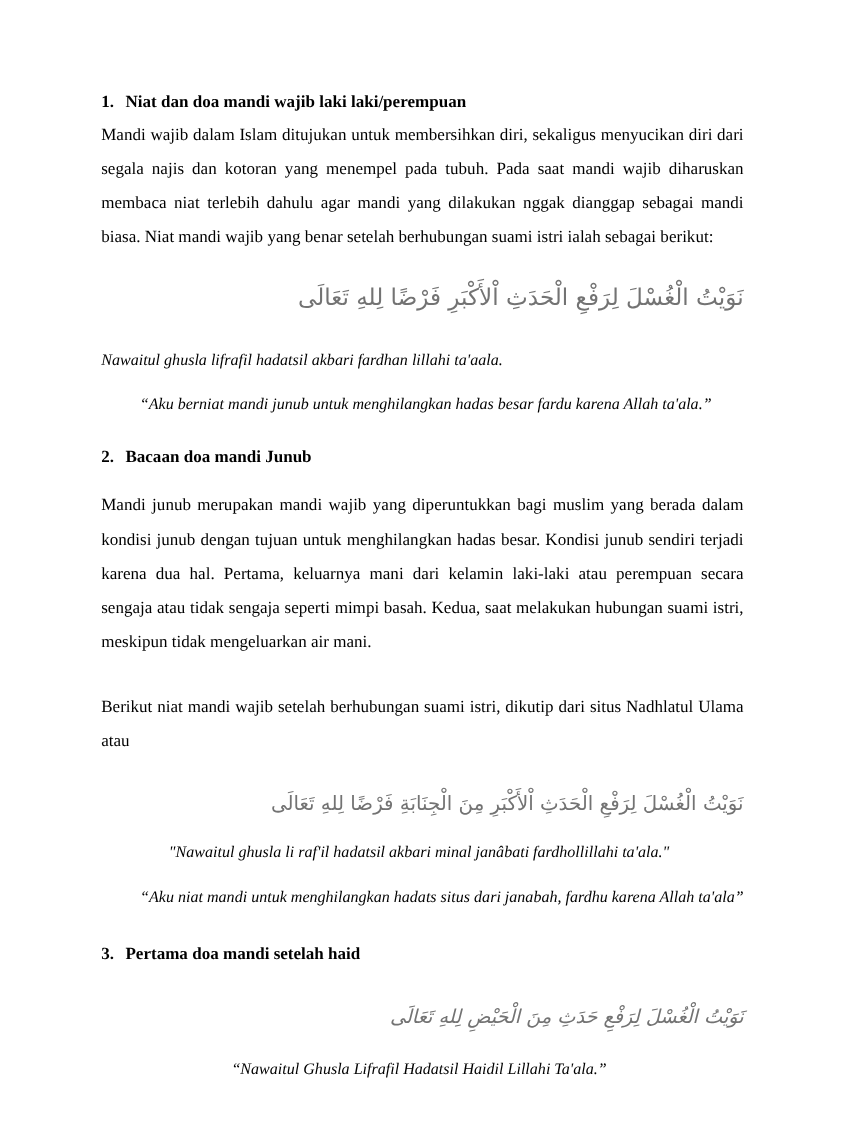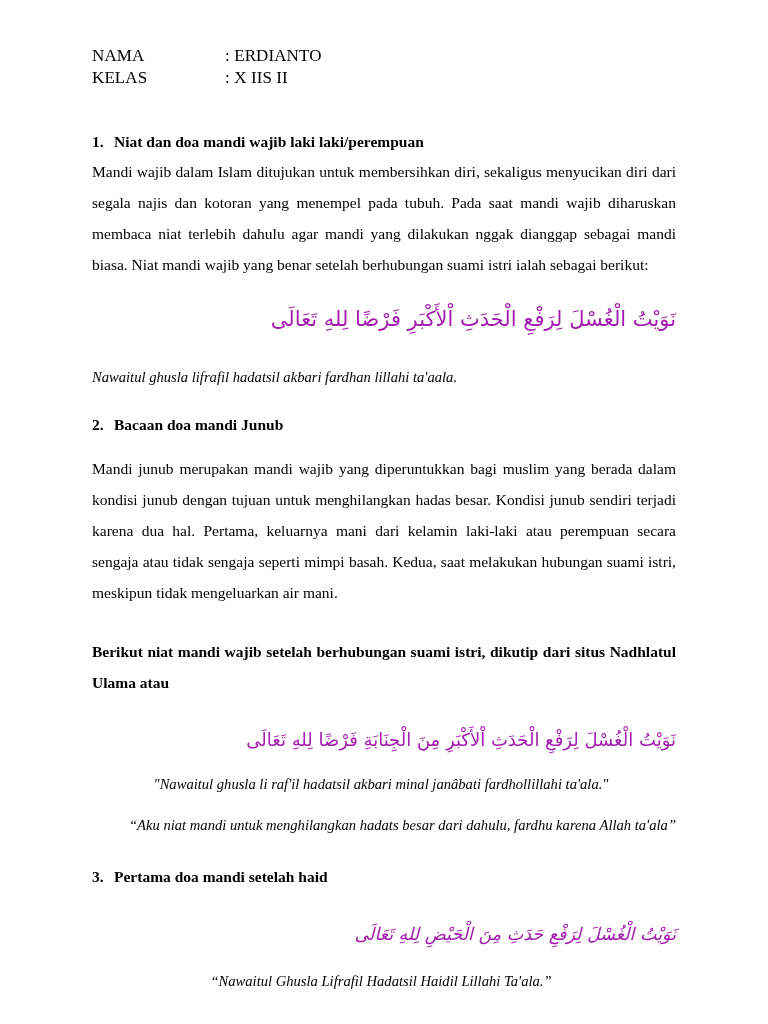--- a/index.html
+++ b/index.html
@@ -69,28 +69,28 @@
   
   .para {
     font-size: 15.5px;
     line-height: 31px;
     text-align: justify;
     text-justify: inter-word;
     margin: 0;
   }
   .para-1 { margin-top: 4px; }
   .para-2 { margin-top: 18px; }
-  .para-3 { margin-top: 28px; font-weight: bold; }
+  .para-3 { margin-top: 28px; }
 
   
   .arabic {
     direction: rtl;
     text-align: right;
     font-family: "DejaVu Sans", "Liberation Sans", sans-serif;
-    color: #a21caf;
+    color: #737373;
     white-space: nowrap;
     unicode-bidi: bidi-override;
   }
   .arabic-1 {
     font-size: 21px;
     line-height: 34px;
     margin-top: 22px;
   }
   .arabic-2 {
     font-size: 18px;
@@ -122,57 +122,48 @@
   .t2-b { margin-top: 17px; line-height: 26px; }
 
   .t3-a { margin-top: 21px; padding-right: 6px; }
 </style>
 </head>
 <body>
 
 <div class="page">
   <div class="content">
 
-    <div class="ident">
-      <div class="ident-row">
-        <span class="ident-label">NAMA</span>
-        <span class="ident-value">: ERDIANTO</span>
-      </div>
-      <div class="ident-row">
-        <span class="ident-label">KELAS</span>
-        <span class="ident-value">: X IIS II</span>
-      </div>
-    </div>
 
     <div class="heading h-gap-1">
       <span class="heading-num">1.</span>
       <span class="heading-text">Niat dan doa mandi wajib laki laki/perempuan</span>
     </div>
 
     <p class="para para-1">Mandi wajib dalam Islam ditujukan untuk membersihkan diri, sekaligus menyucikan diri dari segala najis dan kotoran yang menempel pada tubuh. Pada saat mandi wajib diharuskan membaca niat terlebih dahulu agar mandi yang dilakukan nggak dianggap sebagai mandi biasa. Niat mandi wajib yang benar setelah berhubungan suami istri ialah sebagai berikut:</p>
 
     <div class="arabic arabic-1">نَوَيْتُ الْغُسْلَ لِرَفْعِ الْحَدَثِ اْلأَكْبَرِ فَرْضًا لِلهِ تَعَالَى</div>
 
     <div class="translit tl-left t1-a">Nawaitul ghusla lifrafil hadatsil akbari fardhan lillahi ta'aala.</div>
 
+    <div class="translit tl-center t1-b">“Aku berniat mandi junub untuk menghilangkan hadas besar fardu karena Allah ta'ala.”</div>
 
     <div class="heading h-gap-2">
       <span class="heading-num">2.</span>
       <span class="heading-text">Bacaan doa mandi Junub</span>
     </div>
 
     <p class="para para-2">Mandi junub merupakan mandi wajib yang diperuntukkan bagi muslim yang berada dalam kondisi junub dengan tujuan untuk menghilangkan hadas besar. Kondisi junub sendiri terjadi karena dua hal. Pertama, keluarnya mani dari kelamin laki-laki atau perempuan secara sengaja atau tidak sengaja seperti mimpi basah. Kedua, saat melakukan hubungan suami istri, meskipun tidak mengeluarkan air mani.</p>
 
     <p class="para para-3">Berikut niat mandi wajib setelah berhubungan suami istri, dikutip dari situs Nadhlatul Ulama atau</p>
 
     <div class="arabic arabic-2">نَوَيْتُ الْغُسْلَ لِرَفْعِ الْحَدَثِ اْلأَكْبَرِ مِنَ الْجِنَابَةِ فَرْضًا لِلهِ تَعَالَى</div>
 
     <div class="translit tl-center t2-a">"Nawaitul ghusla li raf'il hadatsil akbari minal janâbati fardhollillahi ta'ala."</div>
 
-    <div class="translit tl-right t2-b">“Aku niat mandi untuk menghilangkan hadats besar dari dahulu, fardhu karena Allah ta'ala”</div>
+    <div class="translit tl-right t2-b">“Aku niat mandi untuk menghilangkan hadats situs dari janabah, fardhu karena Allah ta'ala”</div>
 
     <div class="heading h-gap-3">
       <span class="heading-num">3.</span>
       <span class="heading-text">Pertama doa mandi setelah haid</span>
     </div>
 
     <div class="arabic arabic-3">نَوَيْتُ الْغُسْلَ لِرَفْعِ حَدَثِ مِنَ الْحَيْضِ لِلهِ تَعَالَى</div>
 
     <div class="translit tl-center t3-a">“Nawaitul Ghusla Lifrafil Hadatsil Haidil Lillahi Ta'ala.”</div>
 

